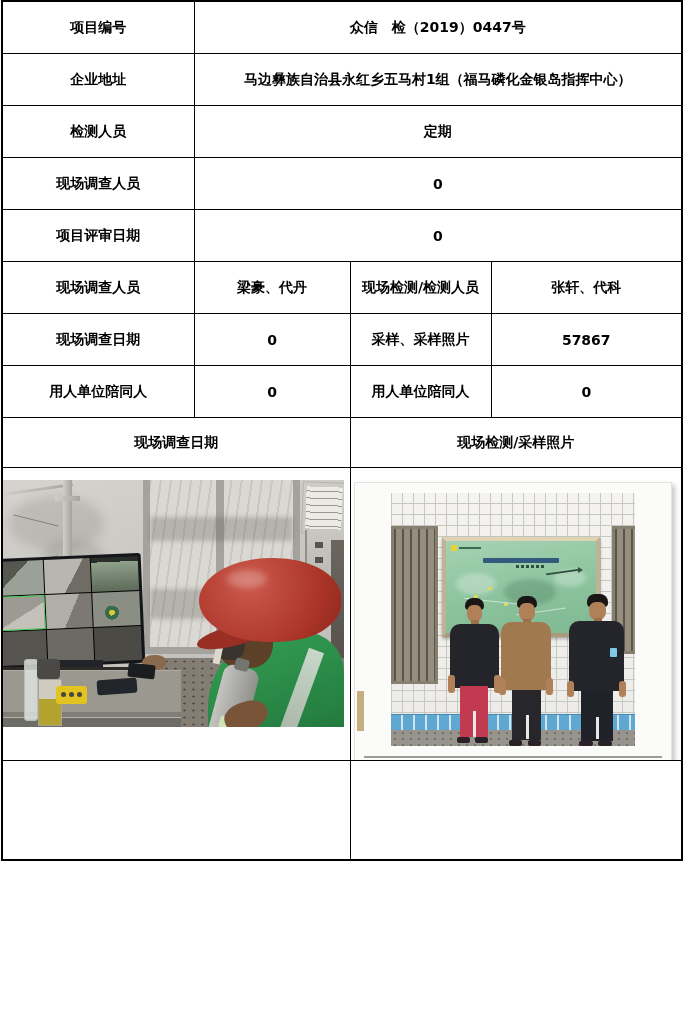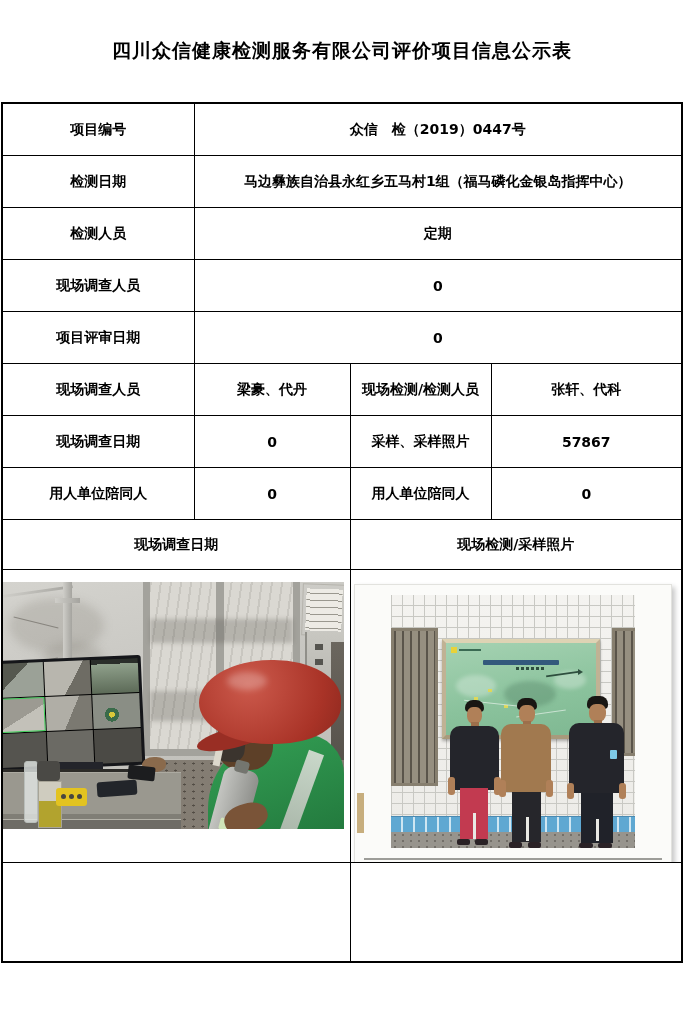--- a/index.html
+++ b/index.html
@@ -117,37 +117,36 @@
   .blueband { background:repeating-linear-gradient(90deg,#5fa8d2 0 10px,#cfe6f2 10px 12px);
               border-top:1px solid #4a8ab2; }
   .ground { background:#97948d;
      background-image:radial-gradient(rgba(60,56,50,.4) 1px,transparent 1.5px); background-size:8px 6px; }
 </style>
 </head>
 <body>
 
 <div class="page">
 
-  <div class="doc-title">四川众信健康检测服务有限公司评价项目信息公示表</div>
 
   <table class="info">
     <colgroup>
         <col style="width:192px">
         <col style="width:156px">
         <col style="width:141px">
         <col style="width:191px">
       </colgroup>
 
     <tbody>
         <tr class="r53">
       <td>项目编号</td>
       <td colspan="3">众信　检（2019）0447号</td>
     </tr>
     <tr class="r53">
-      <td>检测日期</td>
+      <td>企业地址</td>
       <td colspan="3">马边彝族自治县永红乡五马村1组（福马磷化金银岛指挥中心）</td>
     </tr>
     <tr class="r53">
       <td>检测人员</td>
       <td colspan="3">定期</td>
     </tr>
     <tr class="r53">
       <td>现场调查人员</td>
       <td colspan="3">0</td>
     </tr>

